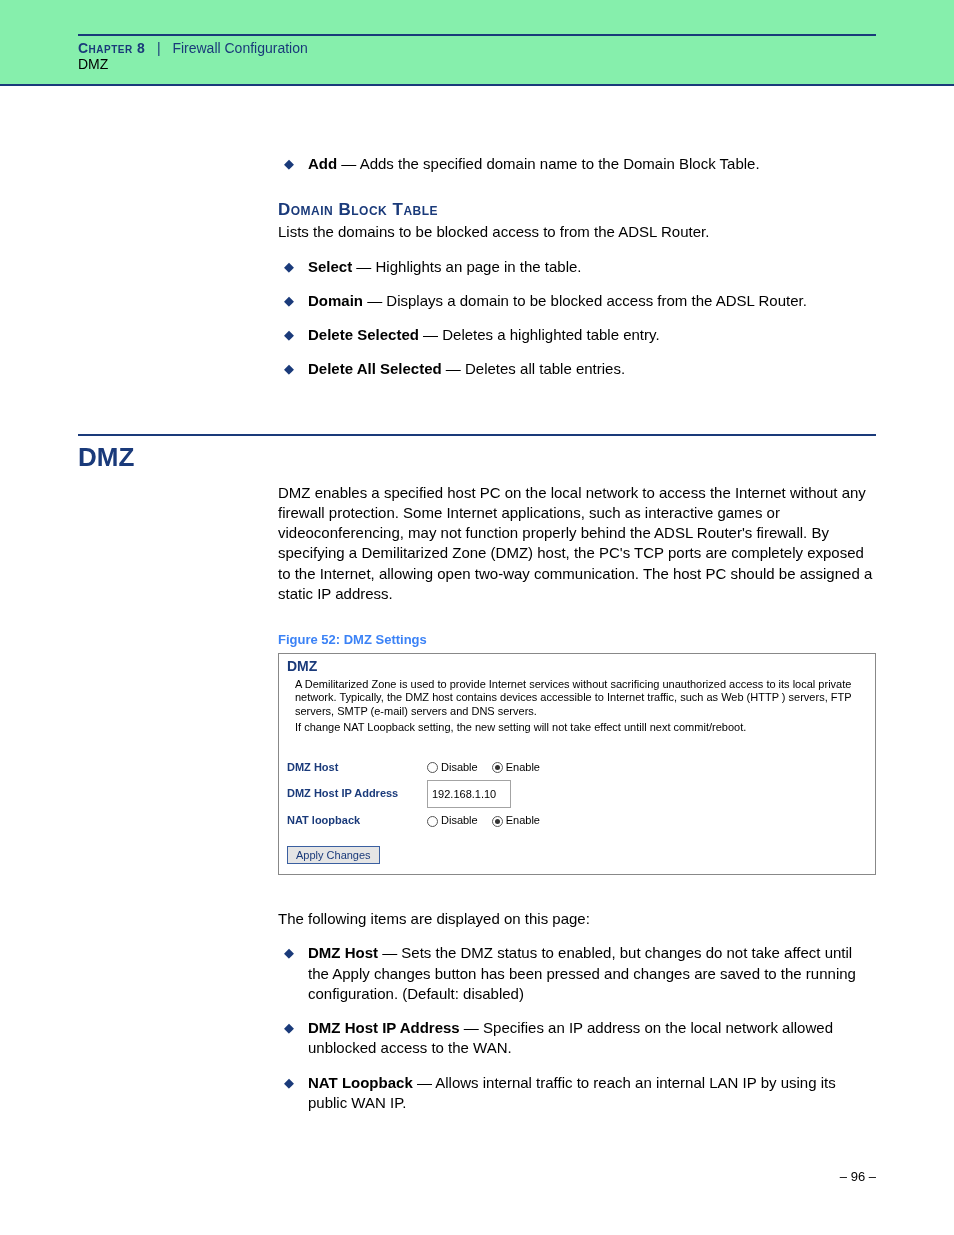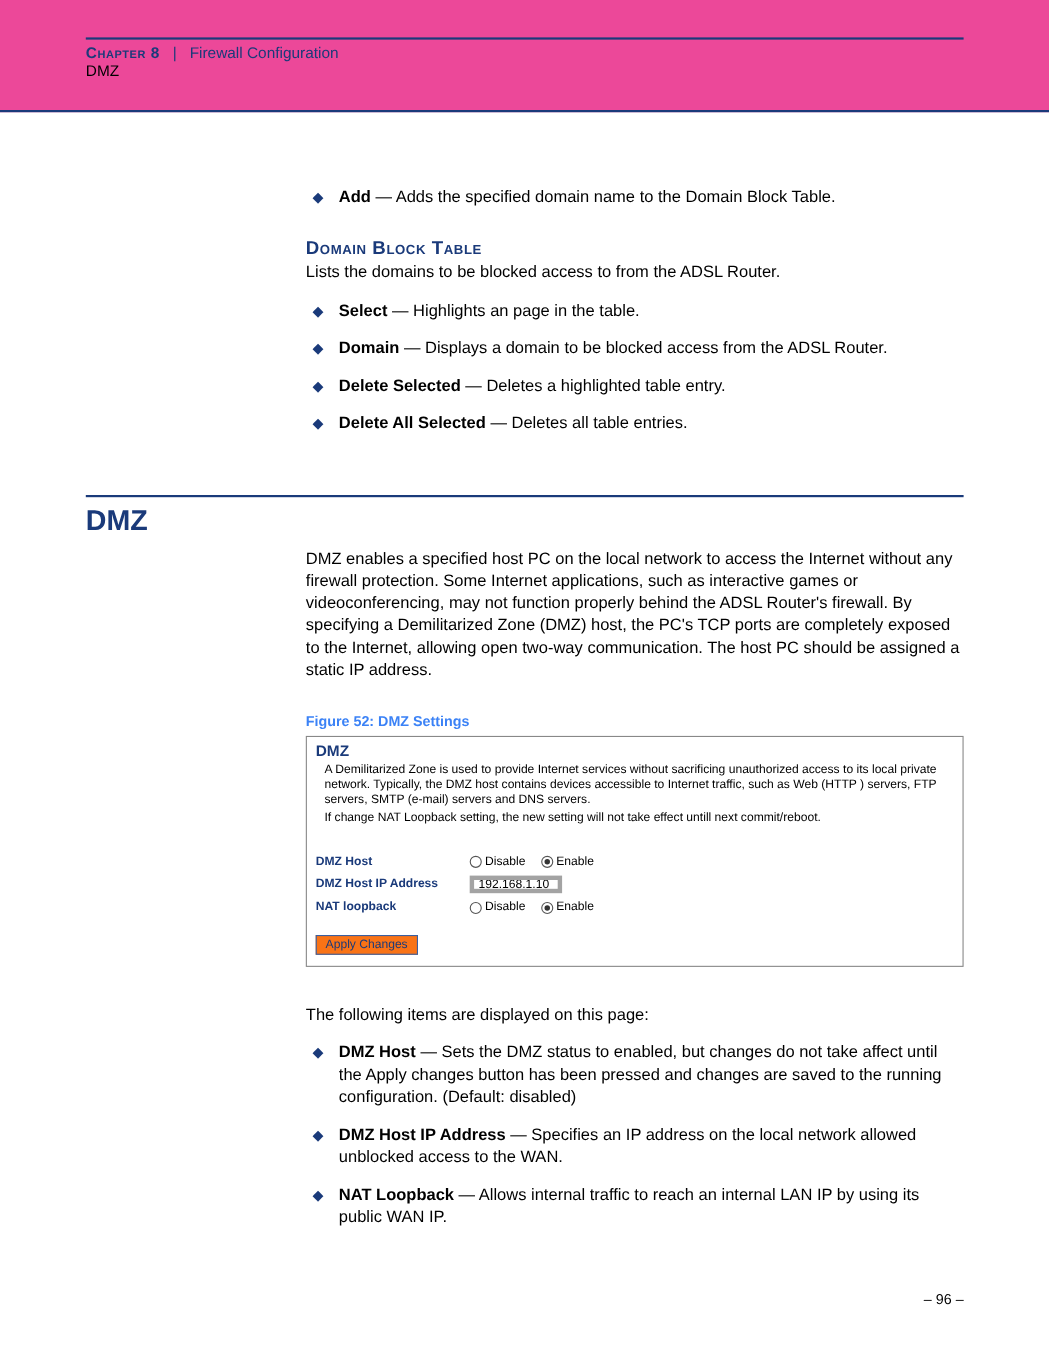--- a/index.html
+++ b/index.html
@@ -4,22 +4,22 @@
 <style>
   * { box-sizing: border-box; margin: 0; padding: 0; }
   html, body { width: 954px; }
   body {
     font-family: Verdana, Geneva, sans-serif;
     font-size: 15px;
     color: #000;
     background: #fff;
   }
   .top-band {
-    background: #ec4899;
-    padding: 34px 0 28px 0;
+    background: #86efac;
+    padding: 34px 0 12px 0;
     border-bottom: 2px solid #1a3a7a;
   }
   .top-band-inner {
     margin: 0 78px;
   }
   .hr-top {
     border: none;
     border-top: 2px solid #1a3a7a;
     margin-bottom: 4px;
   }
@@ -134,30 +134,30 @@
     margin-right: 3px;
     background: #fff;
   }
   .radio-dot.sel::after {
     content: "";
     width: 5px; height: 5px;
     background: #333;
     border-radius: 50%;
   }
   .fig-input {
-    border: 4px solid #a3a3a3;
+    border: 1px solid #a3a3a3;
     font-size: 11px;
     padding: 1px 4px;
     width: 84px;
-    height: 16px;
+    height: 28px;
     font-family: Tahoma, Verdana, sans-serif;
   }
   .fig-button {
     border: 1px solid #3a5fa0;
-    background: #f97316;
+    background: #e5e5e5;
     color: #1a3a7a;
     font-size: 11px;
     padding: 2px 8px;
     margin-top: 18px;
     cursor: pointer;
     font-family: Tahoma, Verdana, sans-serif;
   }
   .page-num {
     text-align: right;
     font-size: 13px;

